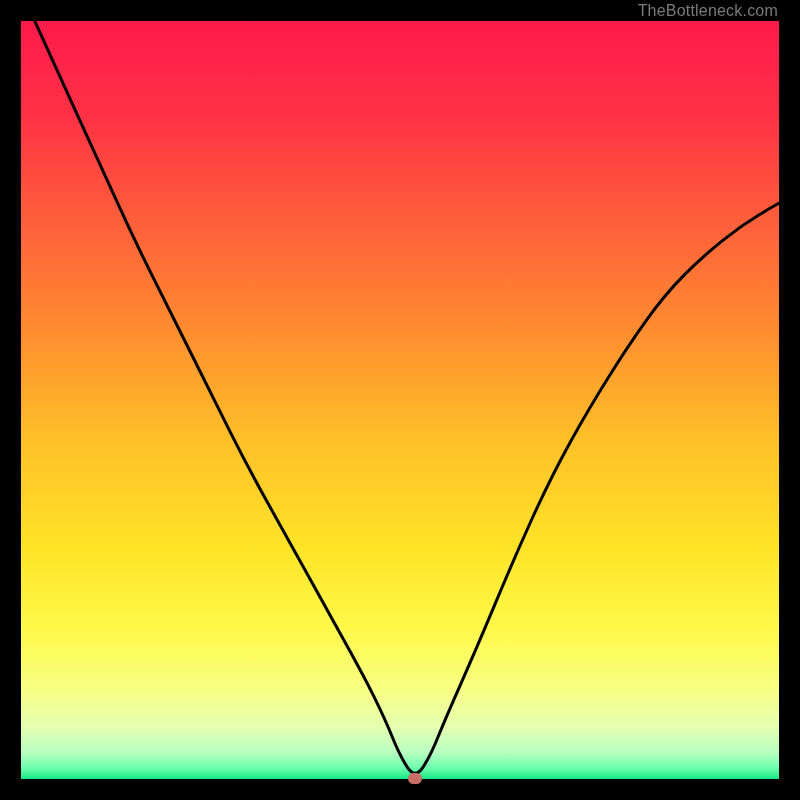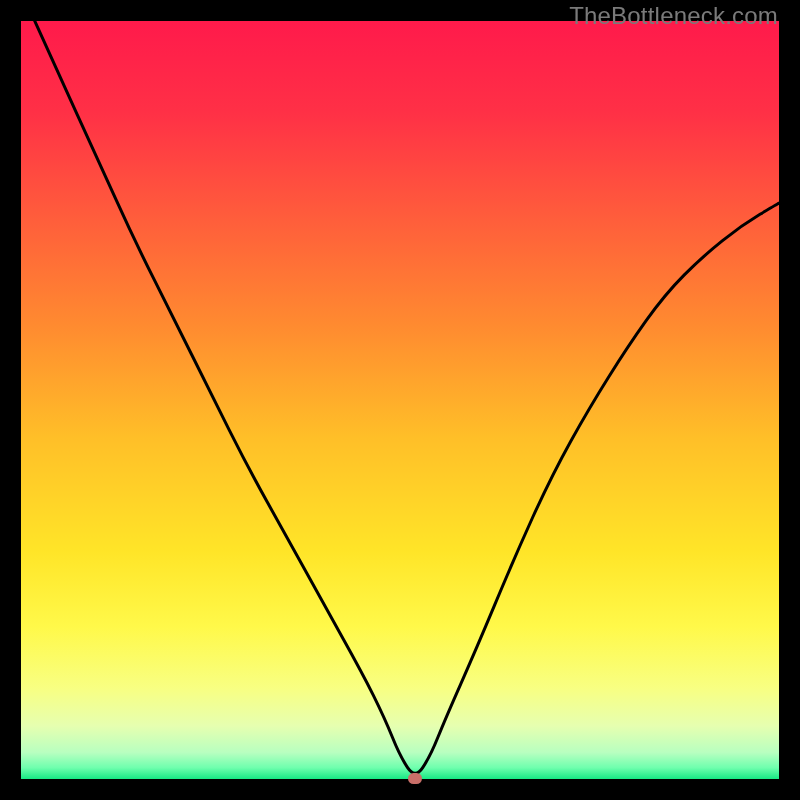--- a/index.html
+++ b/index.html
@@ -23,21 +23,21 @@
     left: 0;
     top: 0;
     width: 758px;
     height: 758px;
   }
   .watermark {
     position: absolute;
     top: 2px;
     right: 22px;
     font-family: Arial, Helvetica, sans-serif;
-    font-size: 24px;
+    font-size: 16px;
     font-weight: 500;
     color: #7a7a7a;
     letter-spacing: 0.2px;
   }
   .pink-dot {
     position: absolute;
     width: 14px;
     height: 11px;
     border-radius: 6px;
     background: #c96f69;

